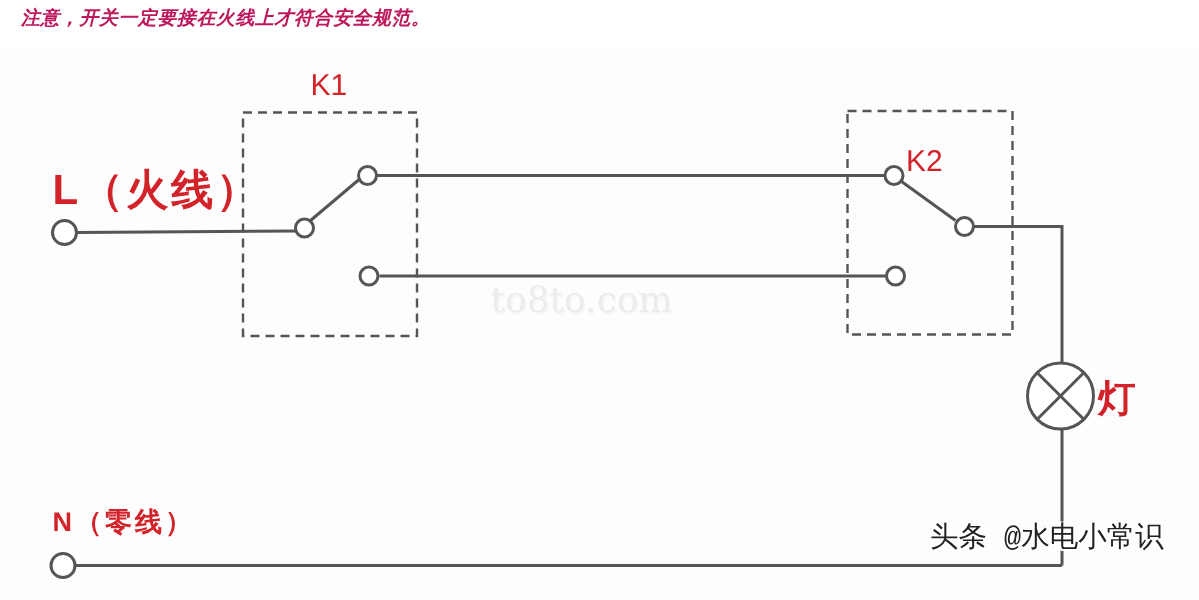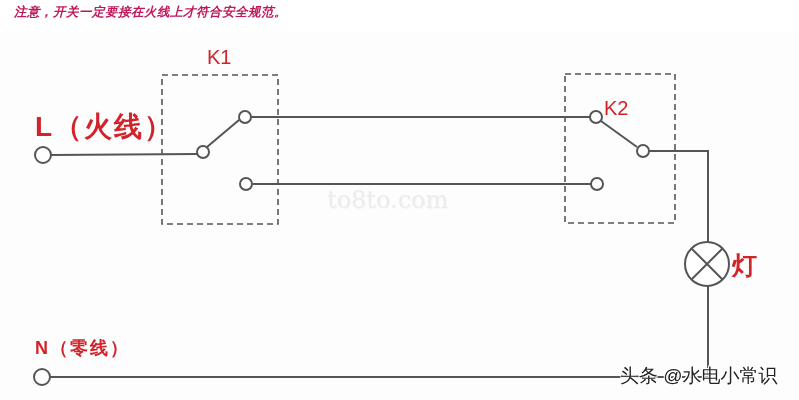--- a/index.html
+++ b/index.html
@@ -28,22 +28,22 @@
   .lbl-K1 { left: 207px; top: 46px; font-size: 20px; font-weight: normal; }
   .lbl-K2 { left: 604px; top: 58px; font-size: 20px; font-weight: normal; margin-top: 39px; }
   .lbl-lamp { left: 732px; top: 249px; font-size: 25px; }
   .watermark {
     position: absolute; left: 327px; top: 186px;
     font-family: "DejaVu Serif", serif;
     font-size: 24px; color: #ececec;
     text-shadow: 1px 1px 0 #f6f6f6;
   }
   .credit {
-    position: absolute; left: 620px; top: 363px;
-    font-family: Liberation Sans, sans-serif;
+    position: absolute; left: 620px; top: 345px;
+    font-family: Liberation Mono, monospace;
     font-size: 19px; color: #222;
     text-shadow: 1px 1px 0 #ffffff, -1px -1px 0 #ffffff, 1px -1px 0 #fff, -1px 1px 0 #fff;
     white-space: nowrap;
     text-align: right;
   }
   svg.diagram { position: absolute; left: 0; top: 0; }
 </style>
 </head>
 <body>
 

